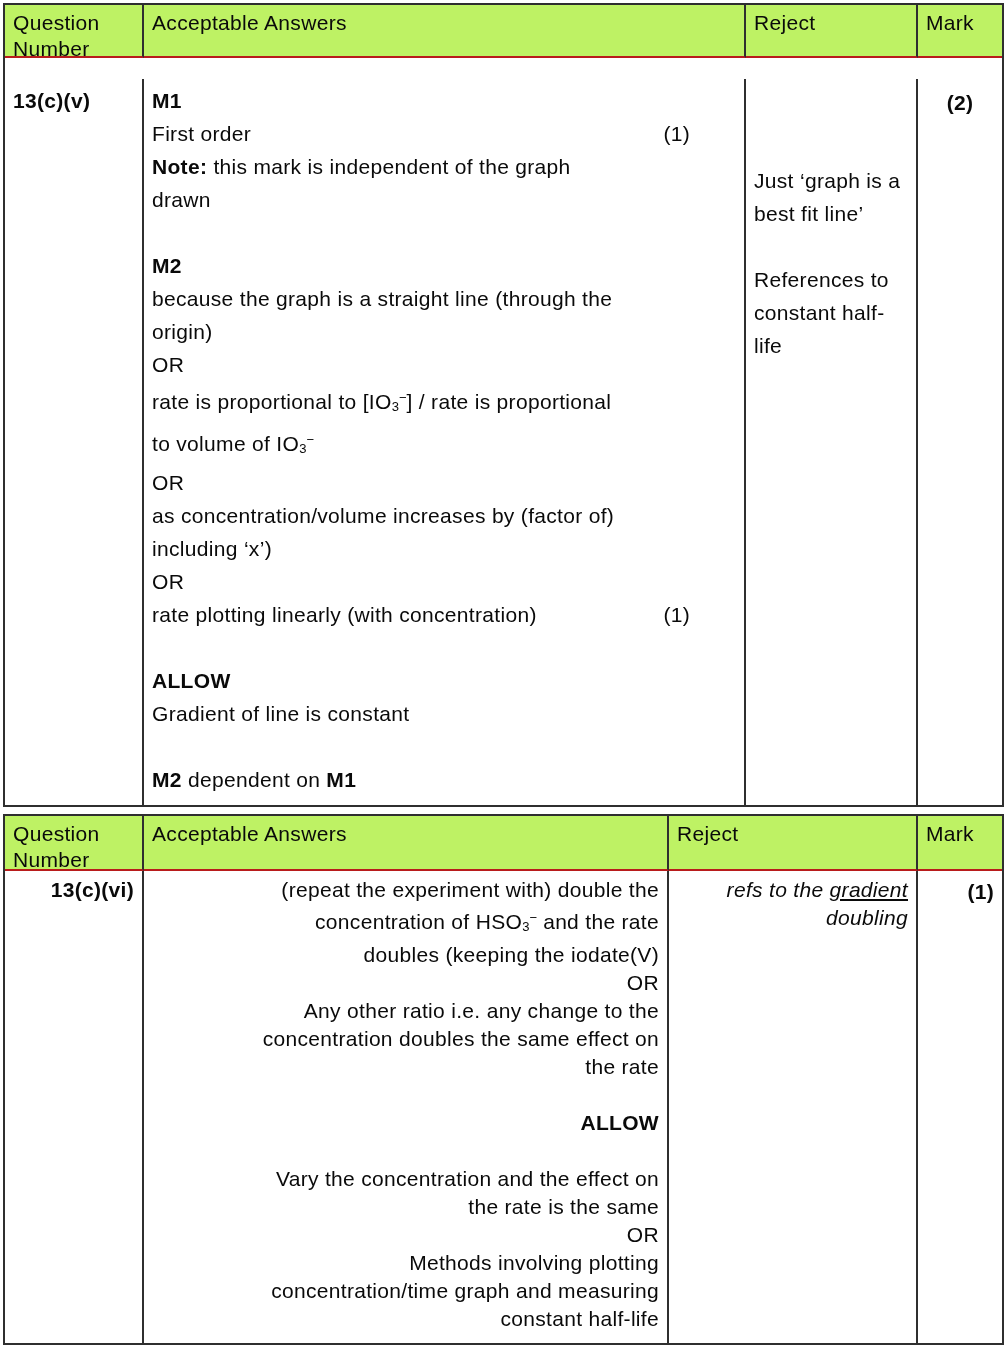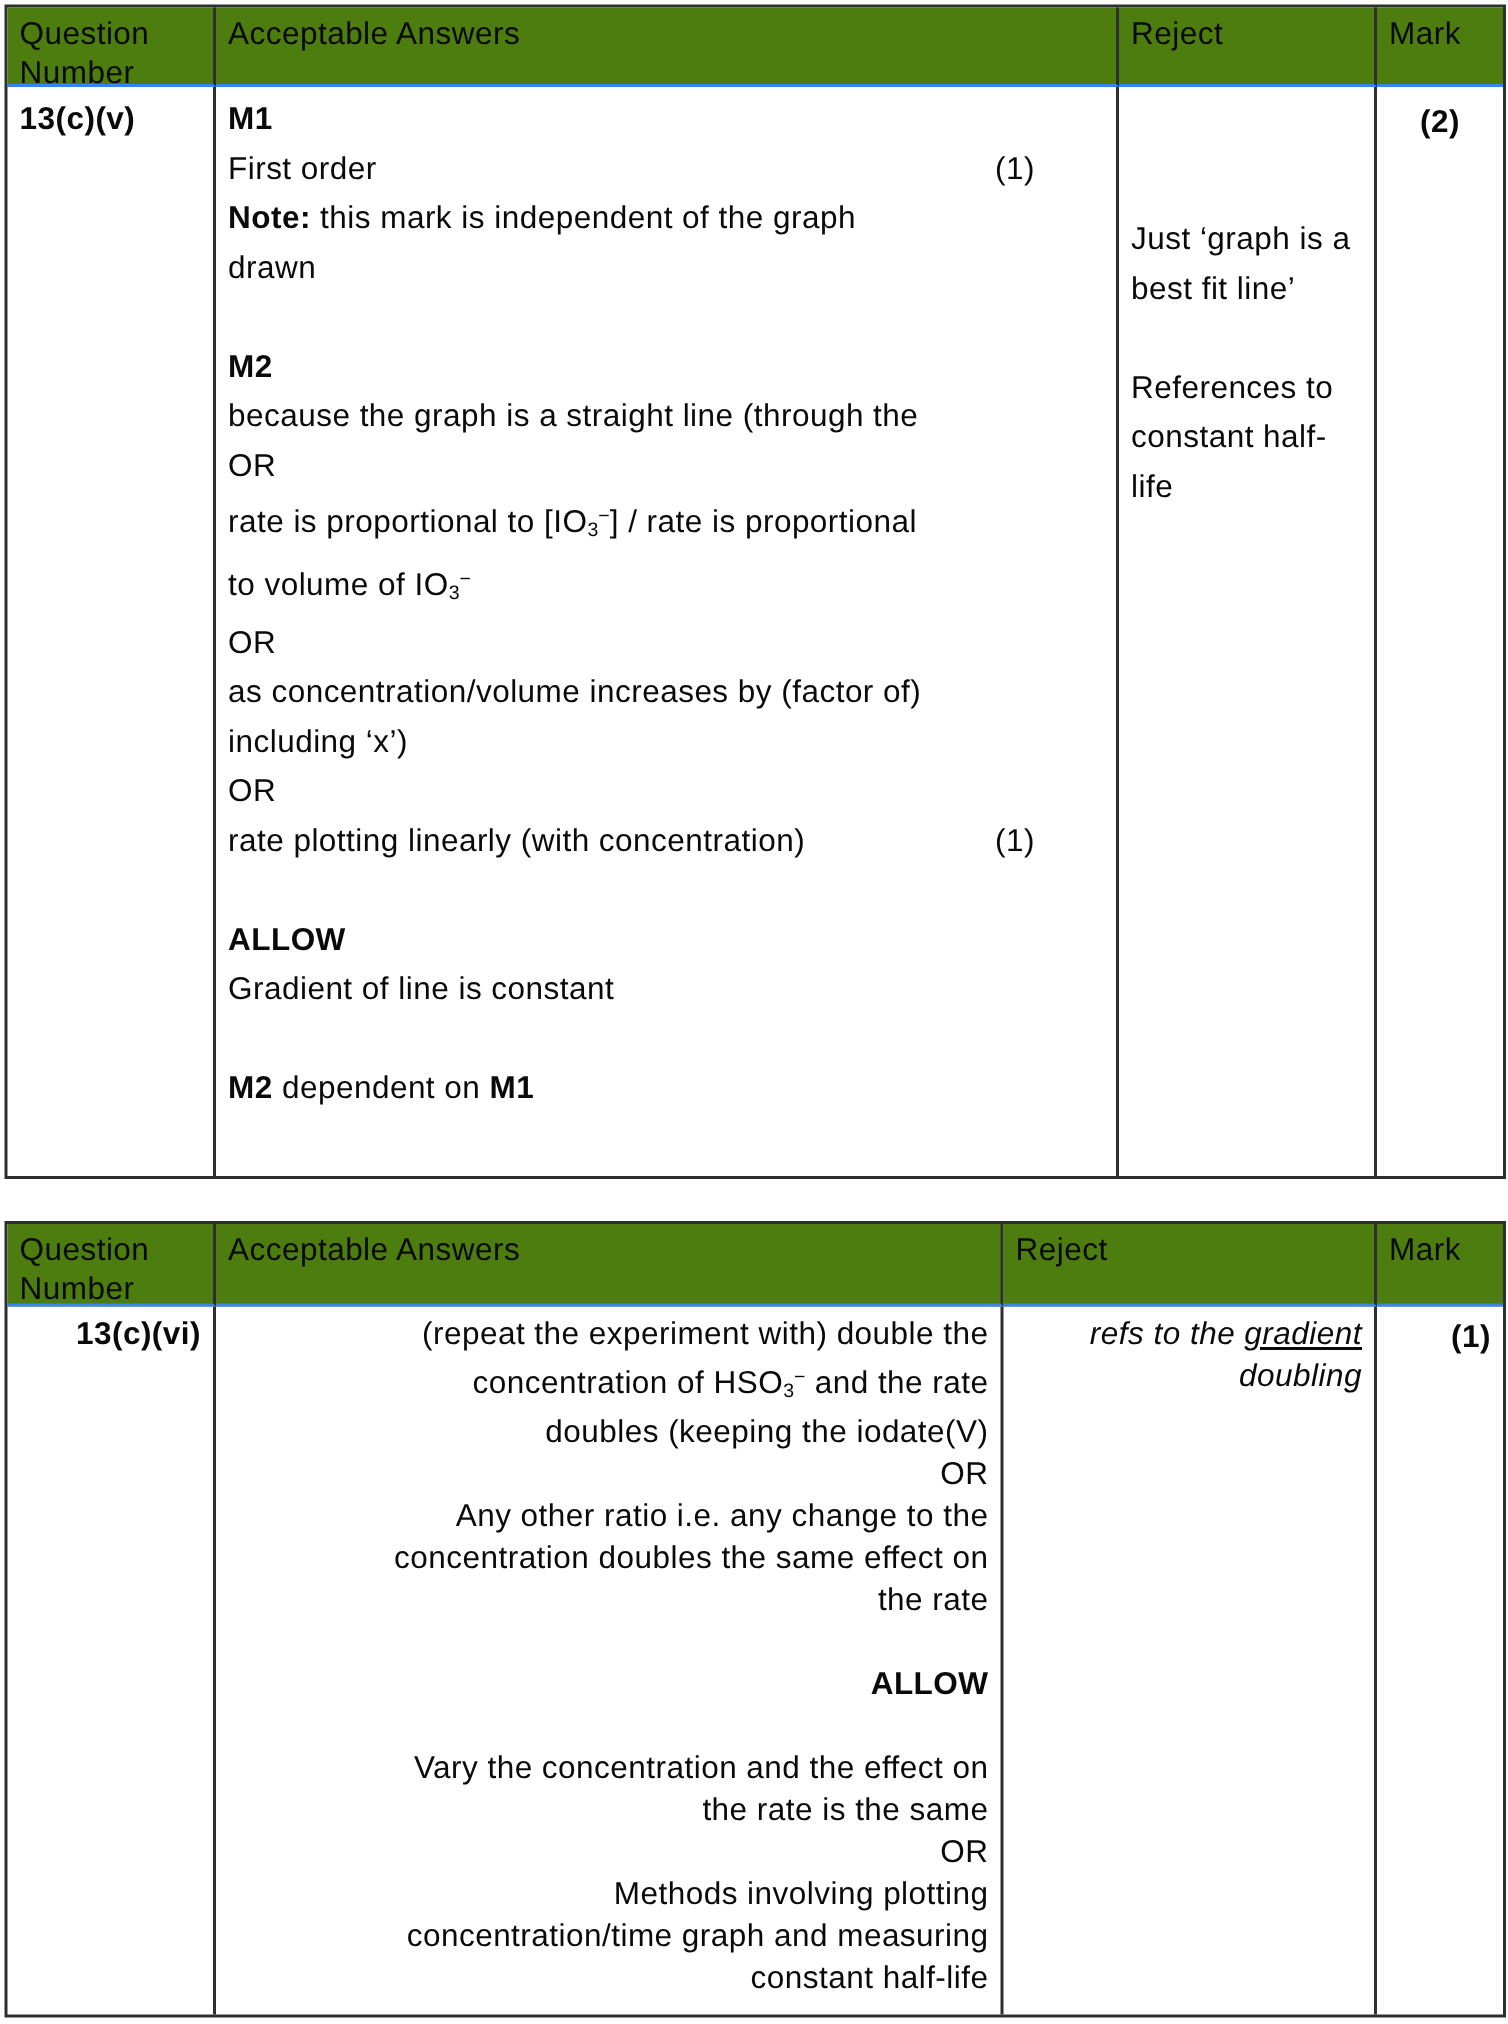--- a/index.html
+++ b/index.html
@@ -18,27 +18,27 @@
   .t1 .trow{grid-template-columns:139px 602px 172px 84px;}
   .t2 .trow{grid-template-columns:139px 525px 249px 84px;}
   .cell{
     border-right:2px solid #2f2f2f;
     padding:5px 8px 0 8px;
     box-sizing:border-box;
     overflow:hidden;
   }
   .cell:last-child{border-right:none;}
   .thead .cell{
-    background:#4d7c0f;
-    border-bottom:2px solid #3b82f6;
+    background:#bef264;
+    border-bottom:2px solid #b91c1c;
     line-height:26px;
   }
   .t1 .thead .cell{height:53px;}
   .t2 .thead .cell{height:55px;}
-  .t1 .tbody .cell{height:726px;}
+  .t1 .tbody .cell{height:726px;margin-top:21px;}
   .t2 .tbody .cell{height:472px;text-align:right;}
   .qnum{font-weight:bold;}
   .markcell{font-weight:bold;text-align:center;padding-top:7px;}
   .t1 .tbody{line-height:33px;}
   .t2 .tbody{line-height:28px;}
   .line{white-space:nowrap;}
   .line.with-mark{display:flex;justify-content:space-between;padding-right:46px;white-space:nowrap;}
   .para{white-space:normal;}
   .t1 .para{margin-bottom:33px;}
   .t2 .para{margin-bottom:28px;font-style:italic;}
@@ -64,20 +64,21 @@
         <div class="line"><span class="b">M1</span></div>
         <div class="line with-mark">
           <span>First order</span>
           <span>(1)</span>
         </div>
         <div class="line"><span class="b">Note:</span><span> this mark is independent of the graph</span></div>
         <div class="line"><span>drawn</span></div>
         <div class="line">&nbsp;</div>
         <div class="line"><span class="b">M2</span></div>
         <div class="line"><span>because the graph is a straight line (through the</span></div>
+        <div class="line"><span>origin)</span></div>
         <div class="line"><span>OR</span></div>
         <div class="line"><span>rate is proportional to [IO</span><span class="sb">3</span><span class="sp">−</span><span>] / rate is proportional</span></div>
         <div class="line"><span>to volume of IO</span><span class="sb">3</span><span class="sp">−</span></div>
         <div class="line"><span>OR</span></div>
         <div class="line"><span>as concentration/volume increases by (factor of)</span></div>
         <div class="line"><span>including ‘x’)</span></div>
         <div class="line"><span>OR</span></div>
         <div class="line with-mark">
           <span>rate plotting linearly (with concentration)</span>
           <span>(1)</span>

